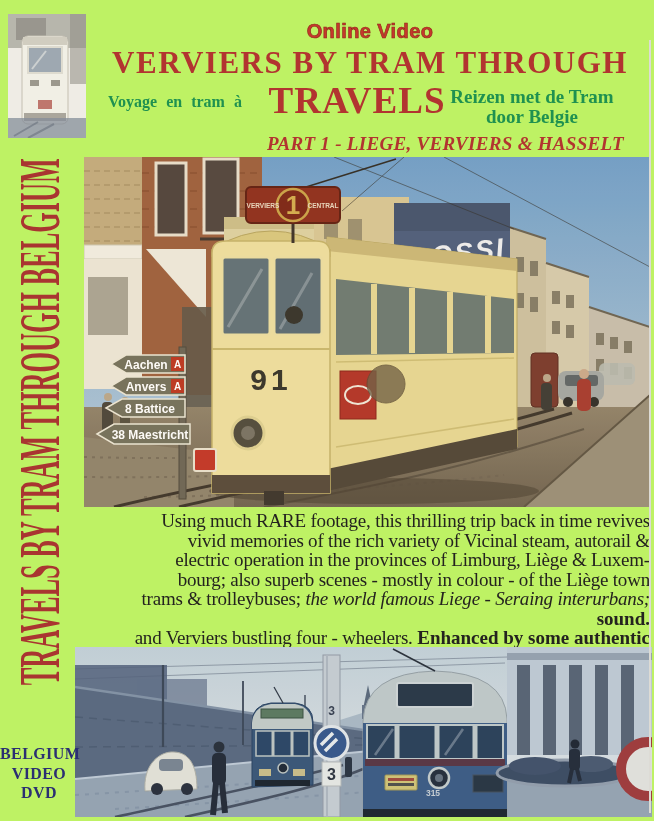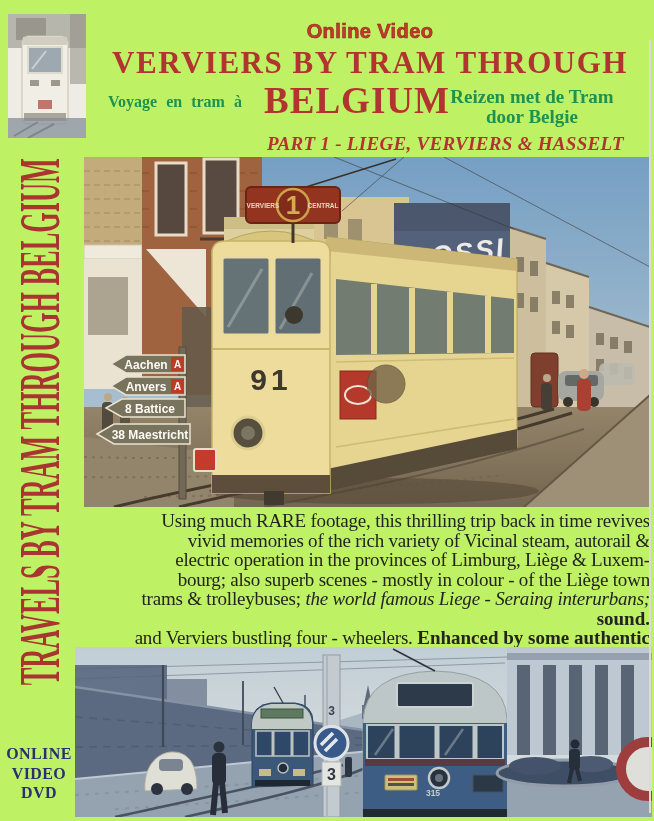--- a/index.html
+++ b/index.html
@@ -81,21 +81,21 @@
       <rect x="30" y="86" width="14" height="9" fill="#a84438" opacity="0.85"></rect>
       <rect x="16" y="99" width="42" height="8" fill="#9a958a"></rect>
       <rect x="0" y="104" width="78" height="20" fill="#6d7886" opacity="0.75"></rect>
       <path d="M6,122 L30,108 M20,124 L46,110" stroke="#4e5866" stroke-width="2" opacity="0.6"></path>
       <rect x="0" y="0" width="78" height="124" fill="#ffffff" opacity="0.16"></rect>
     </svg>
   </div>
 
   <div class="brand">Online Video</div>
   <div class="title1">VERVIERS BY TRAM THROUGH</div>
-  <div class="title2">BELGIUM</div>
+  <div class="title2">TRAVELS</div>
   <div class="sub-fr">
     <div class="l1">Voyage en tram à</div>
   </div>
   <div class="sub-nl">
     <div>Reizen met de Tram</div>
     <div>door Belgie</div>
   </div>
   <div class="part">PART 1 - LIEGE, VERVIERS &amp; HASSELT</div>
 
   <div class="main-photo">
@@ -387,21 +387,21 @@
         <path d="M250,104 L262,92 M246,98 L258,86" stroke="#eef0ee" stroke-width="3.5" fill="none"></path>
         <rect x="247" y="115" width="19" height="24" fill="#edece6" stroke="#b9bcb9"></rect>
         <text x="256.5" y="133" text-anchor="middle" font-size="16" font-weight="bold" fill="#30353e">3</text>
       </g>
       <circle cx="573" cy="122" r="27" fill="#e8e6df" stroke="#a43c3a" stroke-width="10"></circle>
       <rect x="0" y="0" width="577" height="170" fill="#3a5a8c" opacity="0.05"></rect>
     </svg>
   </div>
 
   <div class="format">
-    <div>ONLINE</div>
+    <div>BELGIUM</div>
     <div>VIDEO</div>
     <div>DVD</div>
   </div>
 
   <div class="spine">TRAVELS BY TRAM THROUGH BELGIUM</div>
 
   <div class="scanline"></div>
 </div>
 
 </body></html>

